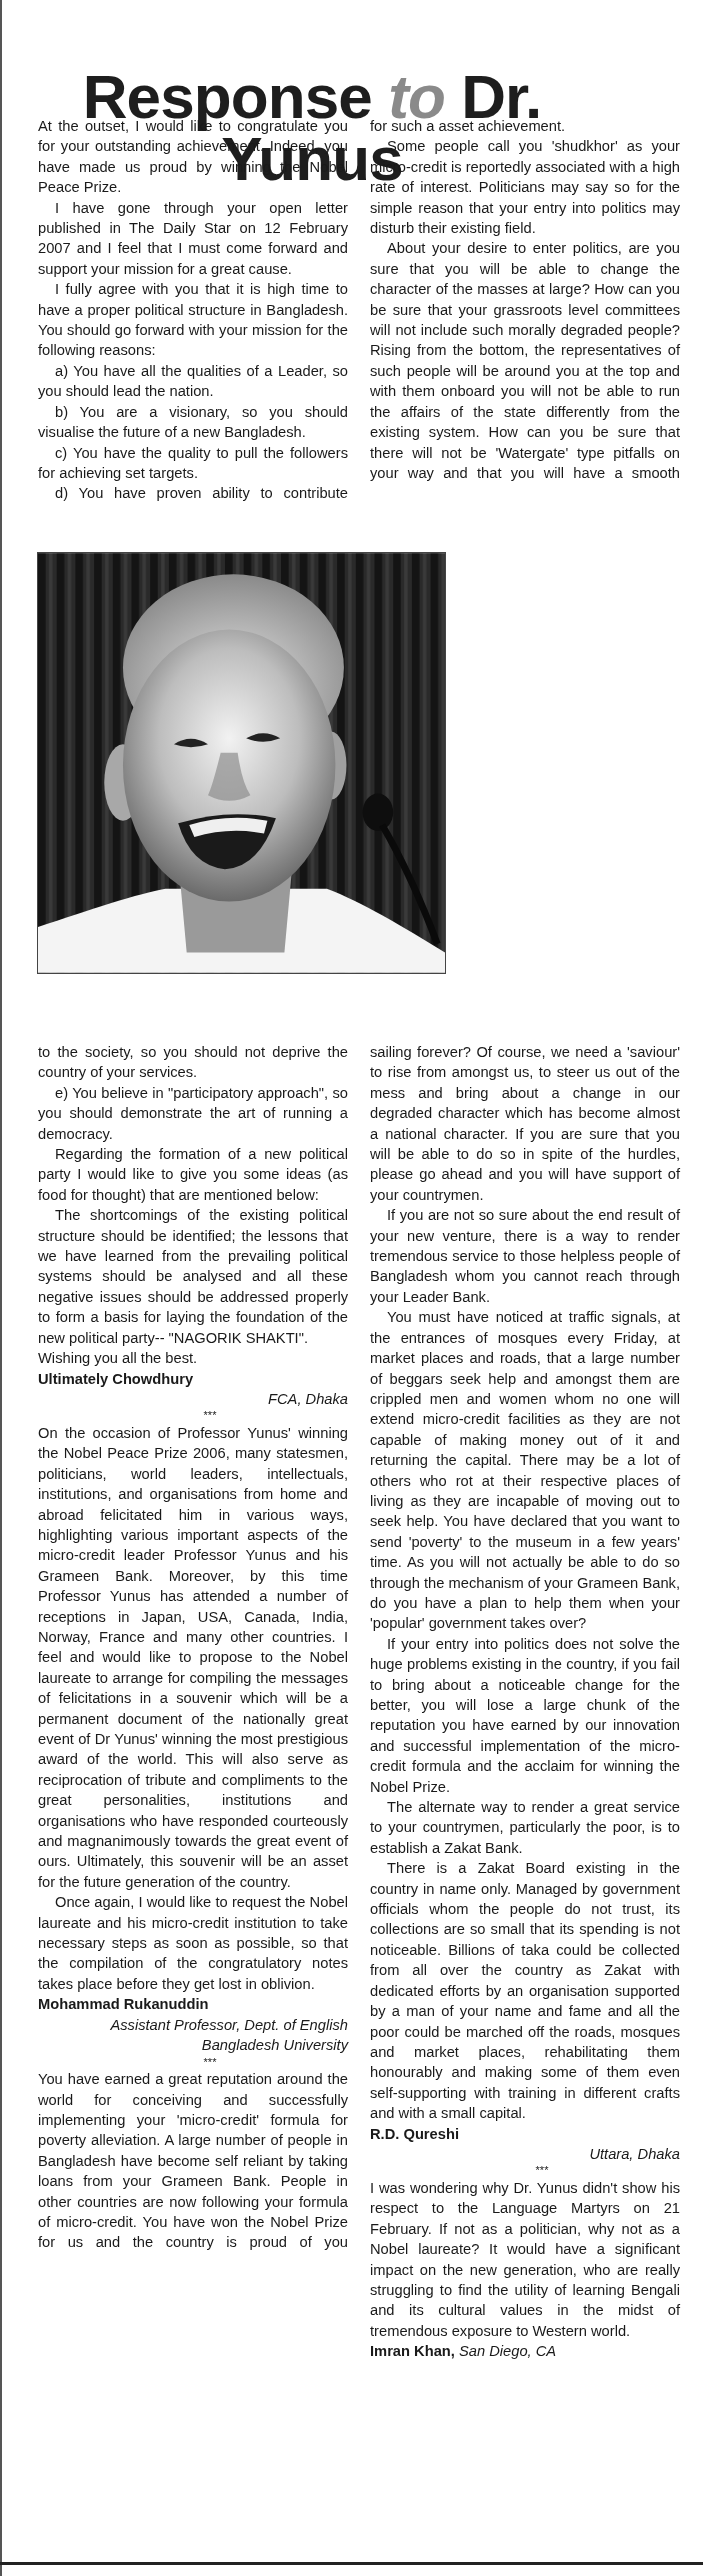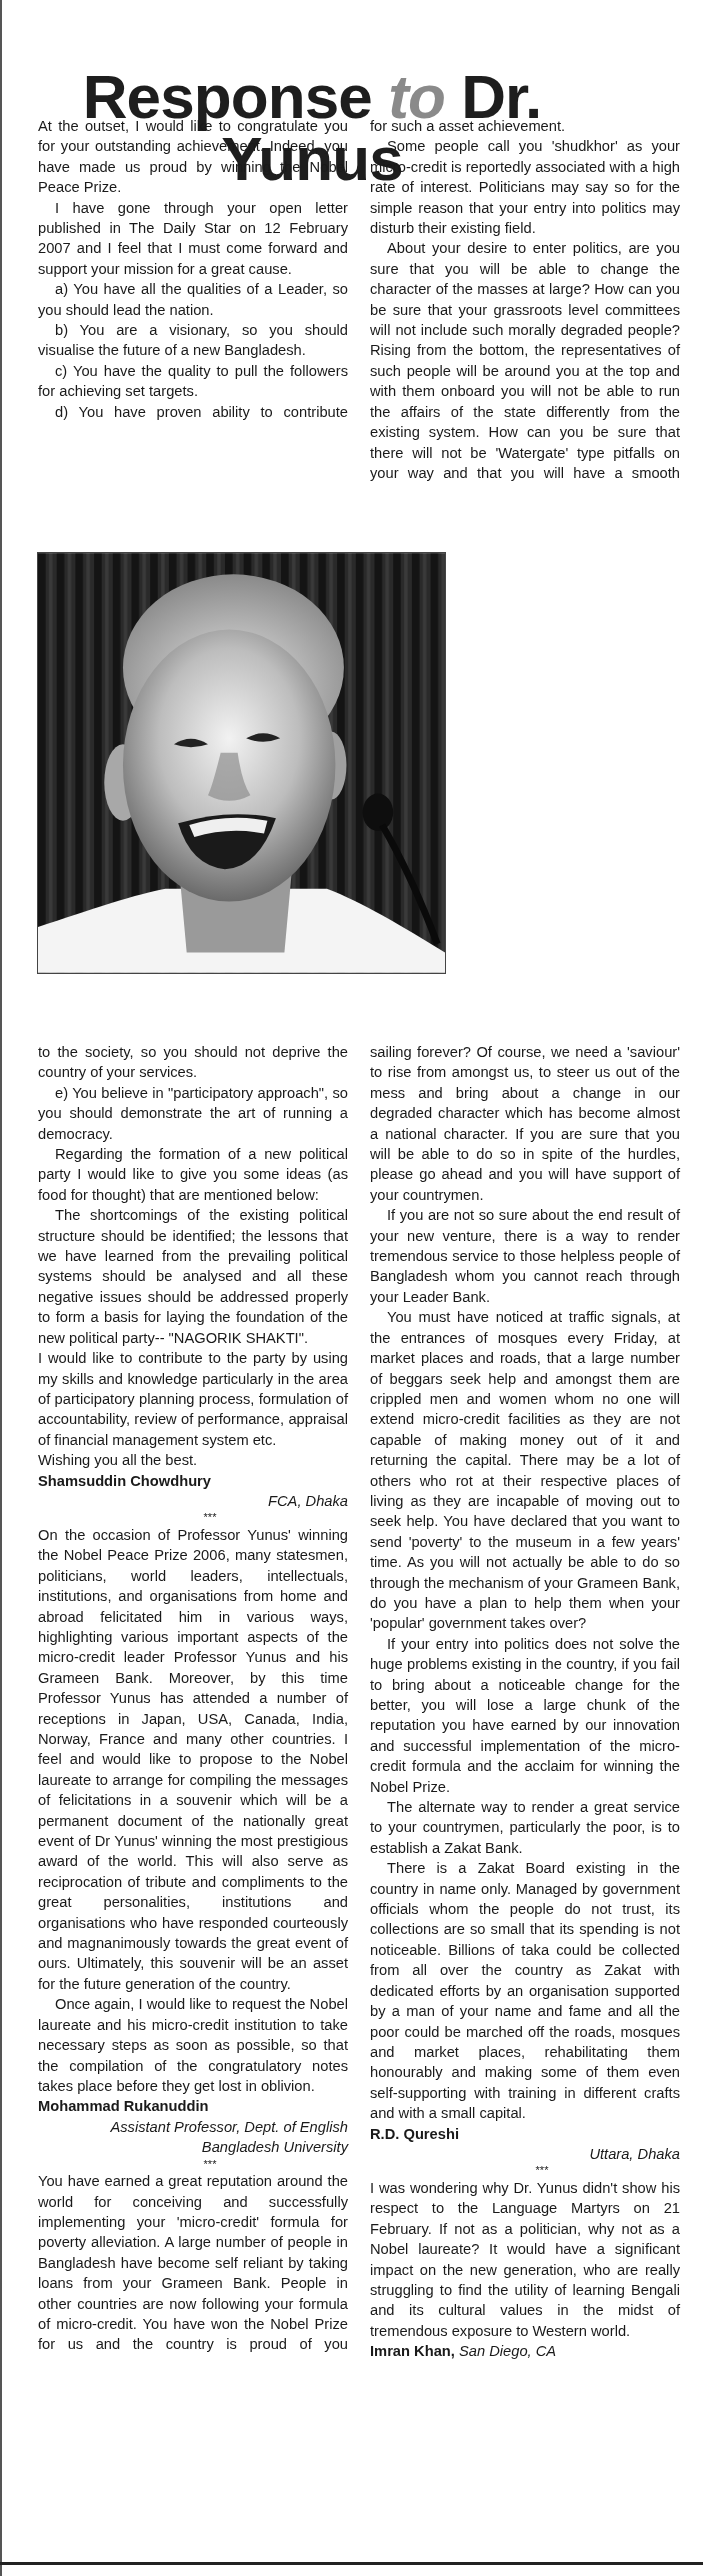--- a/index.html
+++ b/index.html
@@ -38,20 +38,21 @@
 
 <h1 class="headline">
   <span>Response</span>
   <span class="to">to</span>
   <span>Dr. Yunus</span>
 </h1>
 
 <div class="col c1 top1">
   <p>At the outset, I would like to congratulate you for your outstanding achievement. Indeed, you have made us proud by winning the Nobel Peace Prize.</p>
   <p class="ind">I have gone through your open letter published in The Daily Star on 12 February 2007 and I feel that I must come forward and support your mission for a great cause.</p>
+  <p class="ind">I fully agree with you that it is high time to have a proper political structure in Bangladesh. You should go forward with your mission for the following reasons:</p>
   <p class="ind">a) You have all the qualities of a Leader, so you should lead the nation.</p>
   <p class="ind">b) You are a visionary, so you should visualise the future of a new Bangladesh.</p>
   <p class="ind">c) You have the quality to pull the followers for achieving set targets.</p>
   <p class="ind last">d) You have proven ability to contribute</p>
 </div>
 
 <div class="col c2 top2">
   <p>for such a asset achievement.</p>
   <p class="ind">Some people call you  'shudkhor' as your micro-credit is reportedly associated with a high rate of interest. Politicians may say so for the simple reason that your entry into politics may disturb their existing field.</p>
   <p class="ind last">About your desire to enter politics, are you sure that you will be able to change the character of the masses at large? How can you be sure that your grassroots level committees will not include such morally degraded people? Rising from the bottom, the representatives of such people will be around you at the top and with them onboard you will not be able to run the affairs of the state differently from the existing system. How can you be sure that there will not be 'Watergate' type pitfalls on your way and that you will have a smooth</p>
@@ -99,23 +100,22 @@
     <ellipse cx="400" cy="305" rx="18" ry="22" fill="#0e0e0e"></ellipse>
     <path d="M405 320 Q 440 380 470 460" stroke="#0a0a0a" stroke-width="8" fill="none"></path>
   </svg>
 </div>
 
 <div class="col c1 bot1">
   <p>to the society, so you should not deprive the country of your services.</p>
   <p class="ind">e) You believe in "participatory approach", so you should demonstrate the art of running a democracy.</p>
   <p class="ind">Regarding the formation of a new political party I would like to give you some ideas (as food for thought) that are mentioned below:</p>
   <p class="ind">The shortcomings of the existing political structure should be identified; the lessons that we have learned from the prevailing political systems should be analysed and all these negative issues should be addressed properly to form a basis for laying the foundation of the new political party-- "NAGORIK SHAKTI".</p>
-  <p>I would like to contribute to the party by using my skills and knowledge particularly in the area of participatory planning process, formulation of accountability, review of performance, appraisal of financial management system etc.</p>
   <p>Wishing you all the best.</p>
-  <p class="sig-name">Shamsuddin Chowdhury</p>
+  <p class="sig-name">Ultimately Chowdhury</p>
   <p class="sig-aff pad">FCA, Dhaka</p>
   <p class="stars">***</p>
 
   <p>On the occasion of Professor  Yunus' winning the Nobel Peace Prize 2006, many statesmen, politicians, world leaders, intellectuals, institutions, and organisations from home and abroad felicitated him in various ways, highlighting various important aspects of the micro-credit leader Professor Yunus and his Grameen Bank. Moreover, by this time Professor Yunus has attended a number of receptions in Japan, USA, Canada, India, Norway, France and many other countries.  I feel and would like to propose to the Nobel laureate to arrange for compiling the messages of felicitations in a souvenir which will be a permanent document of the nationally great event of Dr Yunus' winning the most prestigious award of the world. This will also serve as  reciprocation of tribute and compliments to the great personalities, institutions and organisations who have responded courteously and magnanimously towards the great event of ours. Ultimately, this souvenir will be an asset for the future generation of the country.</p>
   <p class="ind">Once again, I would like to request the Nobel laureate and his micro-credit institution to take necessary steps as soon as possible, so that the compilation of the congratulatory notes takes place before they get lost in oblivion.</p>
   <p class="sig-name">Mohammad Rukanuddin</p>
   <p class="sig-aff">Assistant Professor, Dept. of English</p>
   <p class="sig-aff">Bangladesh University</p>
   <p class="stars">***</p>
 

